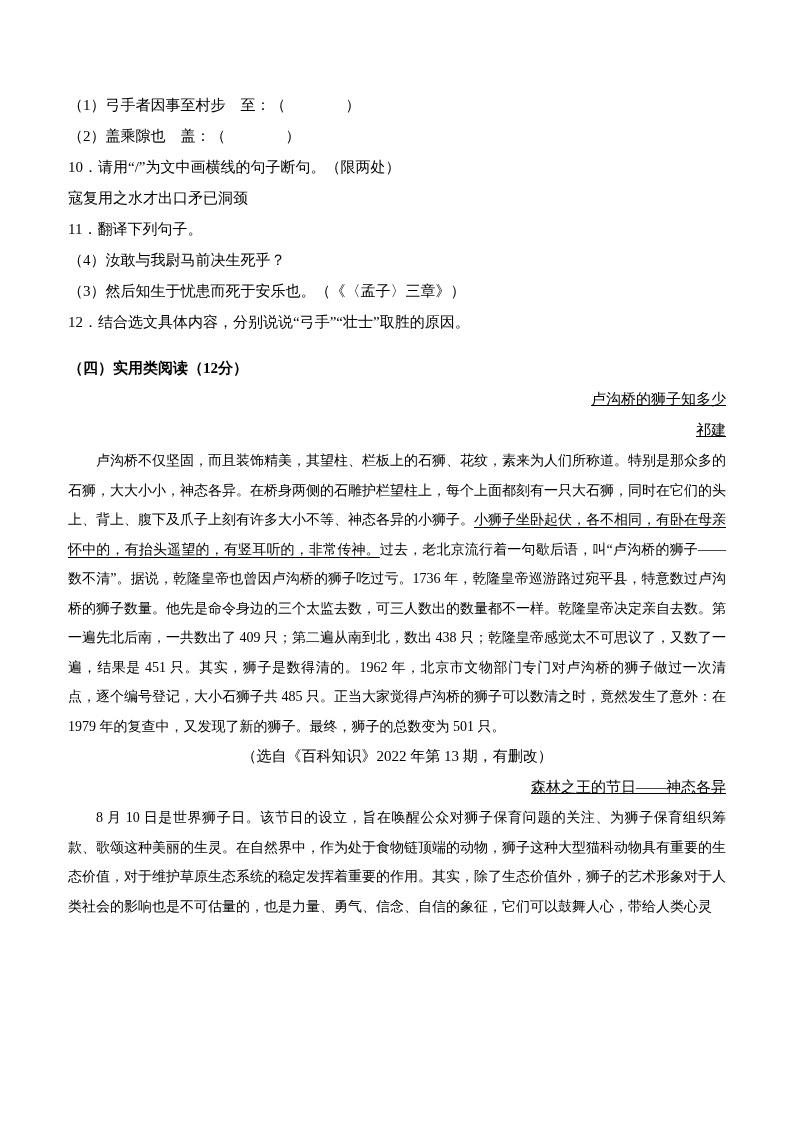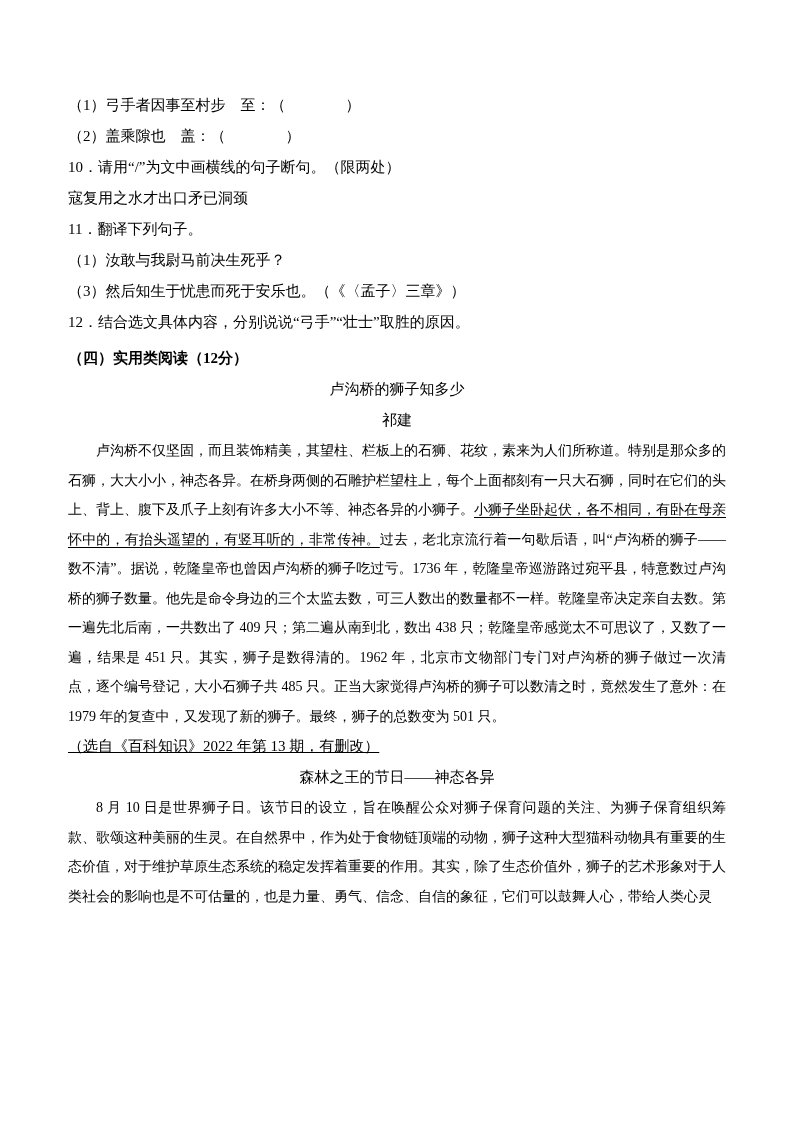--- a/index.html
+++ b/index.html
@@ -19,23 +19,23 @@
     background: #ffffff;
   }
   .line {
     margin: 0;
     font-size: 15px;
     line-height: 31px;
     white-space: pre-wrap;
   }
   .bold { font-weight: bold; }
   .indent { text-indent: 2em; }
-  .center { text-align: center; text-indent: 0; }
-  .right { text-align: left; text-indent: 0; text-decoration: underline; }
-  .mt { margin-top: 5px; }
+  .center { text-align: right; text-indent: 0; text-decoration: underline; }
+  .right { text-align: center; text-indent: 0; }
+  .mt { margin-top: 15px; }
   .para {
     margin: 0;
     font-size: 14px;
     line-height: 29.5px;
     text-align: justify;
     text-indent: 2em;
     white-space: pre-wrap;
   }
   .u {
     text-decoration: underline;
@@ -46,21 +46,21 @@
 </head>
 <body>
 
 <div class="page">
 
   <p class="line">（1）弓手者因事至村步　至：（　　　　）</p>
   <p class="line">（2）盖乘隙也　盖：（　　　　）</p>
   <p class="line">10．请用“/”为文中画横线的句子断句。（限两处）</p>
   <p class="line">寇复用之水才出口矛已洞颈</p>
   <p class="line">11．翻译下列句子。</p>
-  <p class="line">（1）汝敢与我尉马前决生死乎？</p>
+  <p class="line">（4）汝敢与我尉马前决生死乎？</p>
   <p class="line">（3）然后知生于忧患而死于安乐也。（《〈孟子〉三章》）</p>
   <p class="line">12．结合选文具体内容，分别说说“弓手”“壮士”取胜的原因。</p>
 
   <p class="line bold mt">（四）实用类阅读（12分）</p>
 
   <p class="line center">卢沟桥的狮子知多少</p>
   <p class="line center">祁建</p>
 
   <p class="para"><span>卢沟桥不仅坚固，而且装饰精美，其望柱、栏板上的石狮、花纹，素来为人们所称道。特别是那众多的石狮，大大小小，神态各异。在桥身两侧的石雕护栏望柱上，每个上面都刻有一只大石狮，同时在它们的头上、背上、腹下及爪子上刻有许多大小不等、神态各异的小狮子。</span><span class="u">小狮子坐卧起伏，各不相同，有卧在母亲怀中的，有抬头遥望的，有竖耳听的，非常传神。</span><span>过去，老北京流行着一句歇后语，叫“卢沟桥的狮子——数不清”。据说，乾隆皇帝也曾因卢沟桥的狮子吃过亏。1736 年，乾隆皇帝巡游路过宛平县，特意数过卢沟桥的狮子数量。他先是命令身边的三个太监去数，可三人数出的数量都不一样。乾隆皇帝决定亲自去数。第一遍先北后南，一共数出了 409 只；第二遍从南到北，数出 438 只；乾隆皇帝感觉太不可思议了，又数了一遍，结果是 451 只。其实，狮子是数得清的。1962 年，北京市文物部门专门对卢沟桥的狮子做过一次清点，逐个编号登记，大小石狮子共 485 只。正当大家觉得卢沟桥的狮子可以数清之时，竟然发生了意外：在 1979 年的复查中，又发现了新的狮子。最终，狮子的总数变为 501 只。</span></p>
 

